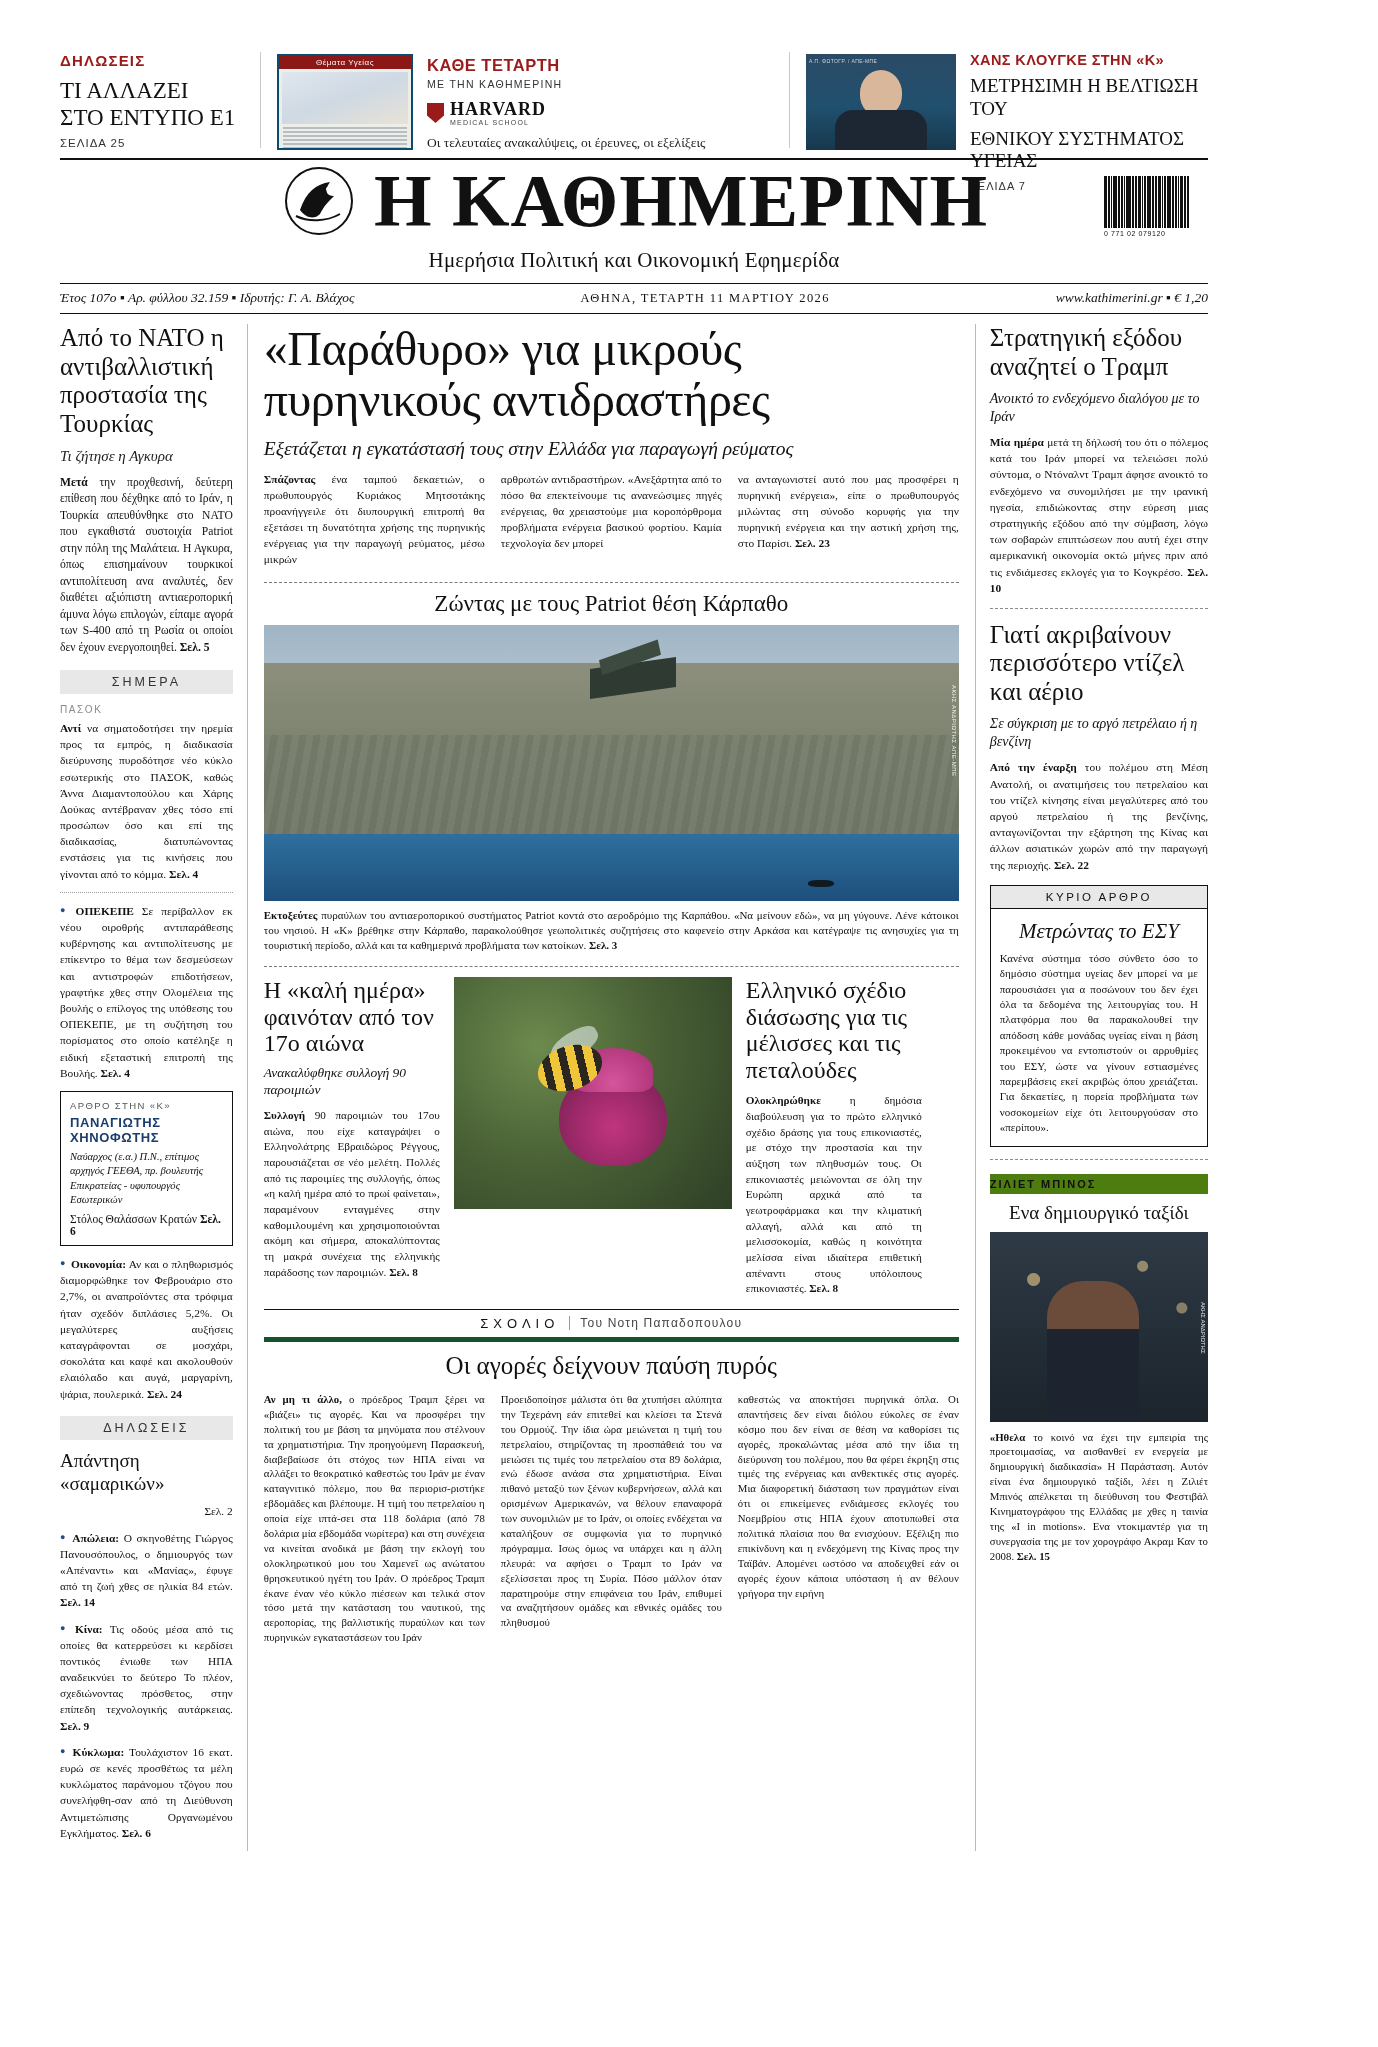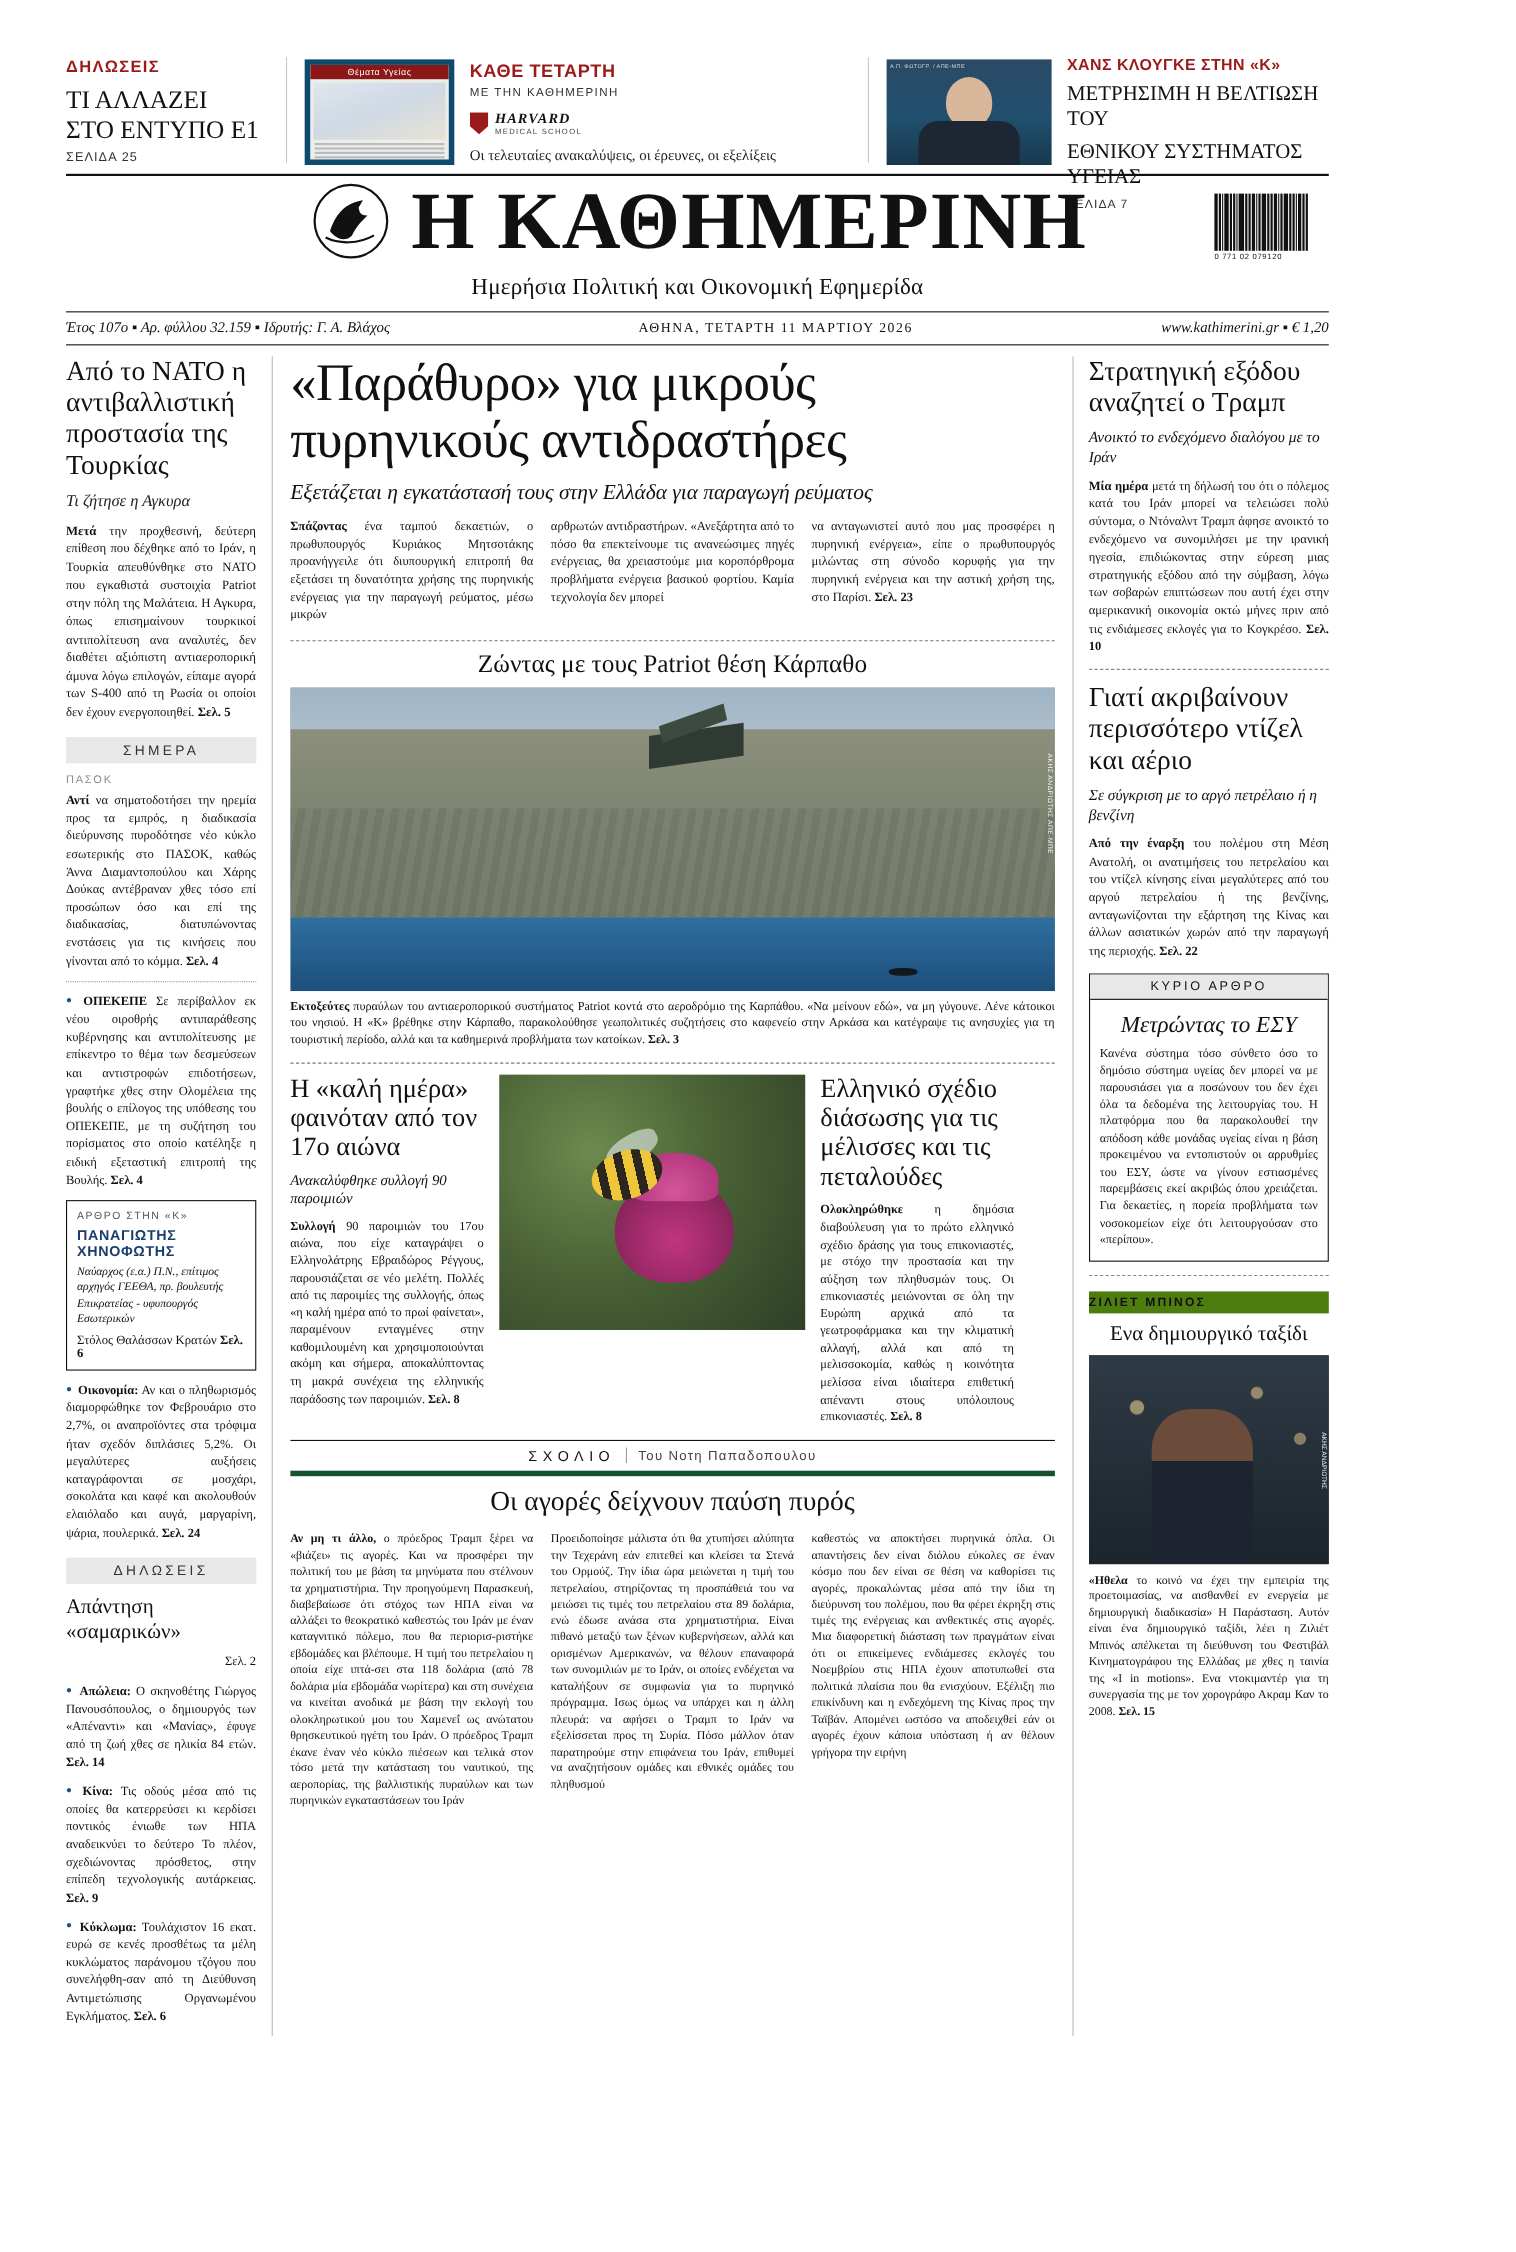--- a/index.html
+++ b/index.html
@@ -21,34 +21,34 @@
   }
   .promo-col { padding: 0 16px; }
   .promo-left { width: 200px; padding-left:0; }
   .promo-left .kicker { color:#9b1b1b; font-family:"Liberation Sans",sans-serif; font-size:15px; letter-spacing:1.2px; font-weight:700; margin-bottom:8px; }
   .promo-left .l1 { font-size:23px; line-height:1.18; color:#111; }
   .promo-left .l2 { font-size:23px; line-height:1.18; color:#111; }
   .promo-left .pg { font-family:"Liberation Sans",sans-serif; font-size:11.5px; letter-spacing:1px; color:#333; margin-top:6px; }
 
   .promo-mid { display:flex; gap:14px; border-left:1px solid #c9c9c9; border-right:1px solid #c9c9c9; width: 530px; }
   .thumb-paper {
-    width:136px; height:96px; background:#eceee9; border:5px solid #0c4a6e; position:relative; overflow:hidden; flex:none;
+    width:136px; height:96px; background:#eceee9; border:2px solid #0c4a6e; position:relative; overflow:hidden; flex:none;
     margin-top:2px;
   }
   .thumb-paper .tp-head { background:#8c1717; color:#fff; font-size:8px; text-align:center; padding:2px 0; font-family:"Liberation Sans",sans-serif; letter-spacing:.5px;}
   .thumb-paper .tp-img { height:52px; background:linear-gradient(160deg,#dfe6ee 0%, #cfd9e3 50%, #e8e2d6 100%); margin:3px; }
   .thumb-paper .tp-lines { padding:0 4px; }
   .thumb-paper .tp-lines i { display:block; height:2px; background:#b9bcc0; margin:2px 0; }
   .promo-mid-txt { padding-top:4px; }
   .promo-mid-txt .t1 { color:#9b1b1b; font-family:"Liberation Sans",sans-serif; font-weight:700; font-size:16.5px; letter-spacing:.5px; }
   .promo-mid-txt .t2 { font-family:"Liberation Sans",sans-serif; font-size:10.5px; letter-spacing:1.3px; color:#333; margin-top:3px; }
   .harvard { display:flex; align-items:center; gap:6px; margin-top:10px; }
   .harvard .shield { width:17px; height:20px; background:#9b1b1b; clip-path: polygon(0 0,100% 0,100% 62%,50% 100%,0 62%); }
   .harvard .hv { line-height:1.05; }
-  .harvard .hv b { font-family:"Liberation Serif",serif; font-size:13px; letter-spacing:1px;font-style:italic; }
+  .harvard .hv b { font-family:"Liberation Serif",serif; font-size:18px; letter-spacing:1px; }
   .harvard .hv span { display:block; font-family:"Liberation Sans",sans-serif; font-size:7px; letter-spacing:1.2px; color:#444; }
   .promo-mid-txt .t3 { font-size:13.5px; color:#222; margin-top:8px; line-height:1.3; }
 
   .promo-right { flex:1; display:flex; gap:14px; padding-right:0;}
   .pr-photo { width:150px; height:96px; background:linear-gradient(180deg,#2b4a66 0%, #20506e 55%, #17384d 100%); position:relative; overflow:hidden; flex:none; margin-top:2px;}
   .pr-photo .head { position:absolute; width:42px; height:46px; background:#d9b79a; border-radius:50% 50% 45% 45%; left:54px; top:16px;}
   .pr-photo .body { position:absolute; width:92px; height:40px; background:#1d2733; border-radius:18px 18px 0 0; left:29px; top:56px;}
   .pr-photo .credit { position:absolute; left:3px; top:4px; color:#cdd6dd; font-size:5px; letter-spacing:.4px; font-family:"Liberation Sans",sans-serif;}
   .pr-txt .k { color:#9b1b1b; font-family:"Liberation Sans",sans-serif; font-weight:700; font-size:14.5px; letter-spacing:.4px; }
   .pr-txt .l { font-size:19px; line-height:1.2; margin-top:7px; }

